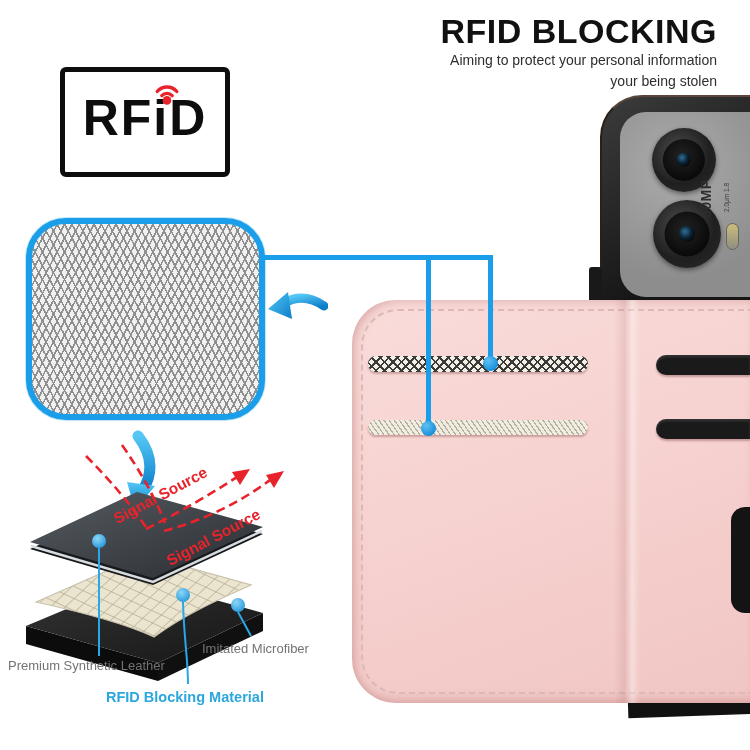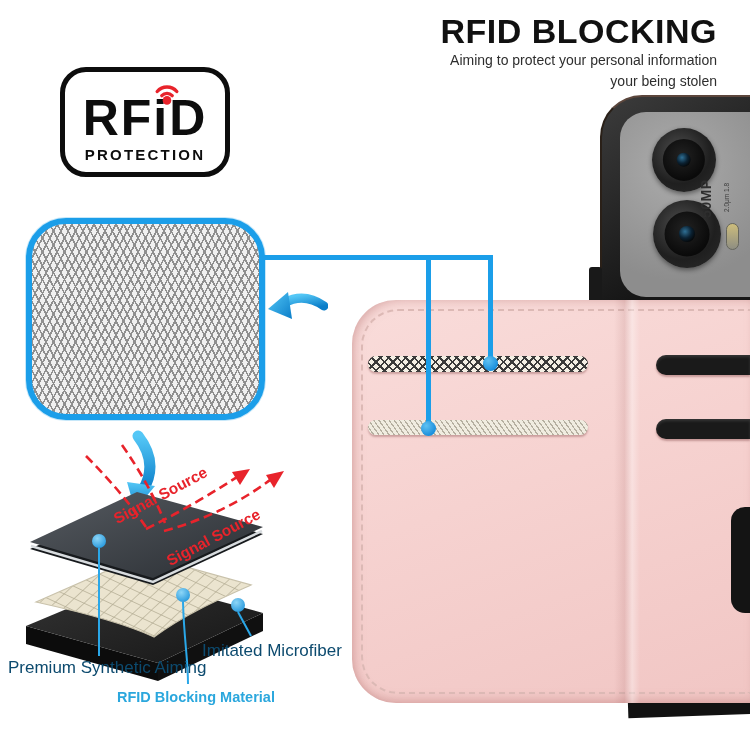--- a/index.html
+++ b/index.html
@@ -4,21 +4,21 @@
 <style>
   html,body{margin:0;padding:0;background:#fff;}
   #canvas{position:relative;width:750px;height:750px;background:#ffffff;overflow:hidden;
           font-family:Liberation Sans, sans-serif;}
   
   .hdr{position:absolute;top:12px;right:33px;text-align:right;color:#161616;}
   .hdr-title{font-size:34px;font-weight:bold;letter-spacing:.5px;line-height:38px;color:#111;}
   .hdr-sub{font-size:14px;color:#2e2e2e;line-height:21px;}
   
   .badge{position:absolute;left:60px;top:67px;width:170px;height:110px;border:5px solid #0d0d0d;
-         border-radius:26px;box-sizing:border-box;text-align:center;background:#fff;}
+         border-radius:6px;box-sizing:border-box;text-align:center;background:#fff;}
   .badge-brand{position:absolute;left:0;right:0;top:21px;font-size:50px;font-weight:bold;
                letter-spacing:2px;color:#0d0d0d;line-height:50px;}
   .badge-caption{position:absolute;left:0;right:0;top:74px;font-size:15px;font-weight:bold;
                  letter-spacing:2.2px;color:#0d0d0d;}
   .wifi{position:absolute;left:87px;top:3px;}
   
   .mesh-square{position:absolute;left:26px;top:218px;width:239px;height:202px;box-sizing:border-box;
      border:6px solid #1b9ee9;border-radius:40px;
      background-color:#f0f0f0;
      background-image:
@@ -72,40 +72,39 @@
        background-image:repeating-linear-gradient(45deg,#3a3a3a 0 1.7px,transparent 1.7px 6px),
                         repeating-linear-gradient(-45deg,#3a3a3a 0 1.7px,transparent 1.7px 6px);}
   .strip2{left:16px;top:120px;width:220px;height:15px;background-color:#f0ece0;
        background-image:repeating-linear-gradient(55deg,#b5afa0 0 1.2px,transparent 1.2px 4.2px);}
   .slot{position:absolute;left:304px;width:94px;height:20px;border-radius:10px 0 0 10px;
        background:#1a1a1a;box-shadow:inset 0 2px 3px rgba(255,255,255,.12),0 2px 2px rgba(150,95,95,.5);}
   .slotA{top:55px;} .slotB{top:119px;}
   .cutout{position:absolute;left:379px;top:207px;width:19px;height:106px;border-radius:14px 0 0 14px;
        background:#141414;}
   
-  .lbl{position:absolute;color:#0c4a6e;font-size:17px;z-index:9;}
+  .lbl{position:absolute;color:#737373;font-size:13px;z-index:9;}
   .lbl-blue{color:#2ba7dd;font-weight:bold;font-size:14.5px;}
   
   .layers-svg{position:absolute;left:0;top:430px;z-index:8;}
   .arrow-svg{position:absolute;z-index:8;}
 </style>
 </head>
 <body>
 
 <div id="canvas">
 
   <div class="hdr">
     <div class="hdr-title">RFID BLOCKING</div>
     <div class="hdr-sub">Aiming to protect your personal information</div>
     <div class="hdr-sub">your being stolen</div>
   </div>
 
   <div class="badge">
     <div class="badge-brand">RFiD</div>
-    <div class="badge-caption">PROTECTION</div>
     <svg class="wifi" width="30" height="30" viewBox="0 0 30 30">
       <path d="M5.2,16.5 A13,13 0 0 1 24.8,16.5" fill="none" stroke="#e8232b" stroke-width="3.4" stroke-linecap="round"></path>
       <path d="M9.8,20.6 A7.3,7.3 0 0 1 20.2,20.6" fill="none" stroke="#e8232b" stroke-width="3.4" stroke-linecap="round"></path>
       <circle cx="15" cy="25.4" r="4.3" fill="#e8232b"></circle>
     </svg>
   </div>
 
   <div class="mesh-square"></div>
 
   <div class="phone">
@@ -213,17 +212,17 @@
     <g stroke="#2aa7e8" stroke-width="2" fill="none">
       <path d="M99,118 L99,226"></path>
       <path d="M183,172 C184,210 188,228 188,254"></path>
       <path d="M238,182 L251,206"></path>
     </g>
     <circle cx="99" cy="111" r="7" fill="url(#dotGrad)"></circle>
     <circle cx="183" cy="165" r="7" fill="url(#dotGrad)"></circle>
     <circle cx="238" cy="175" r="7" fill="url(#dotGrad)"></circle>
   </svg>
 
-  <div class="lbl" style="left:8px;top:658px;">Premium Synthetic Aiming</div>
+  <div class="lbl" style="left:8px;top:658px;">Premium Synthetic Leather</div>
   <div class="lbl" style="left:202px;top:641px;">Imitated Microfiber</div>
-  <div class="lbl lbl-blue" style="left:117px;top:689px;">RFID Blocking Material</div>
+  <div class="lbl lbl-blue" style="left:106px;top:689px;">RFID Blocking Material</div>
 
 </div>
 
 </body></html>

